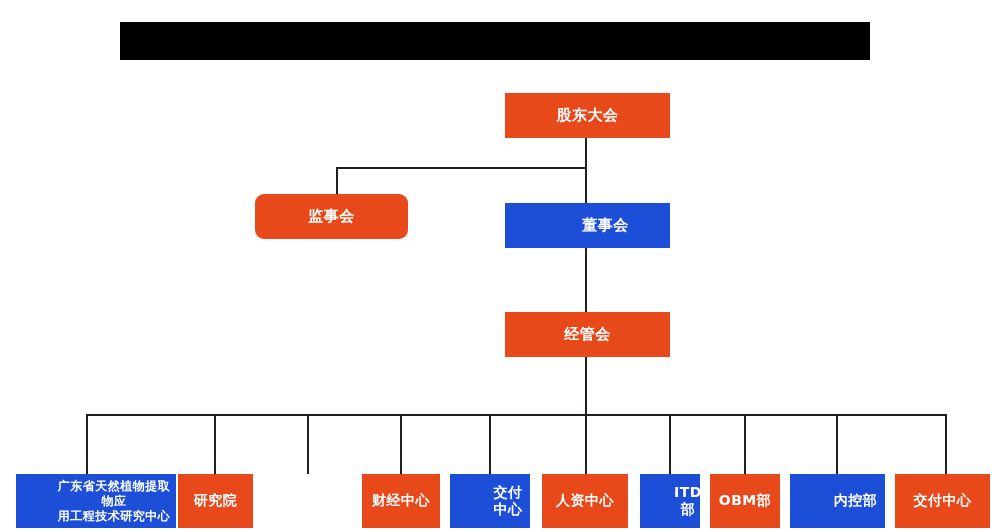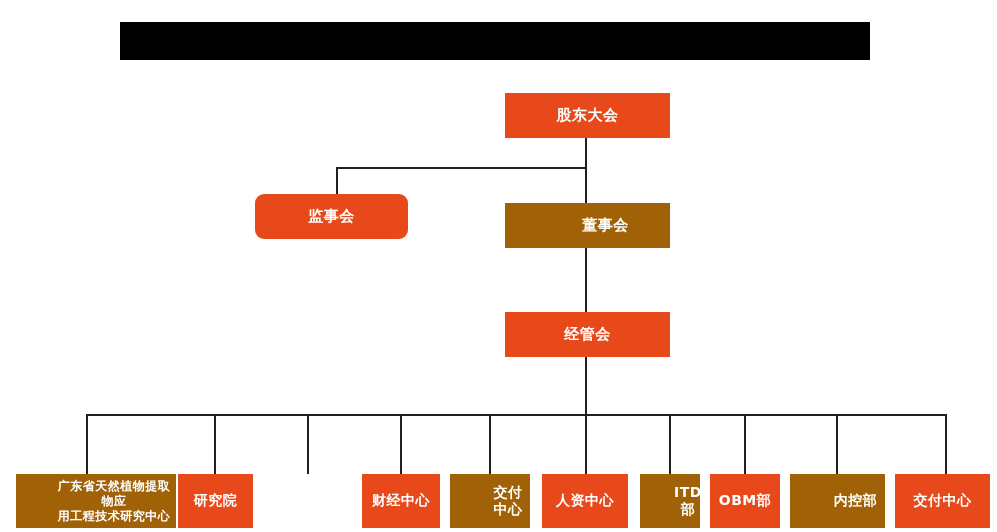--- a/index.html
+++ b/index.html
@@ -45,21 +45,21 @@
     justify-content: center;
     text-align: center;
     color: #ffffff;
     font-weight: bold;
     letter-spacing: 0.5px;
     line-height: 1.25;
     padding: 2px 4px;
     z-index: 3;
   }
   .node.dark  { background: #E8491B; }
-  .node.light { background: #a16207; padding-left: 40px; }
+  .node.light { background: #1d4ed8; padding-left: 40px; }
   .node .label { display: block; white-space: pre-line; }
 
   .fs-15 { font-size: 15px; }
   .fs-14 { font-size: 14px; align-items: center; }
   .fs-12 { font-size: 12px; }
 
   
   .line-v {
     position: absolute;
     width: 2px;

